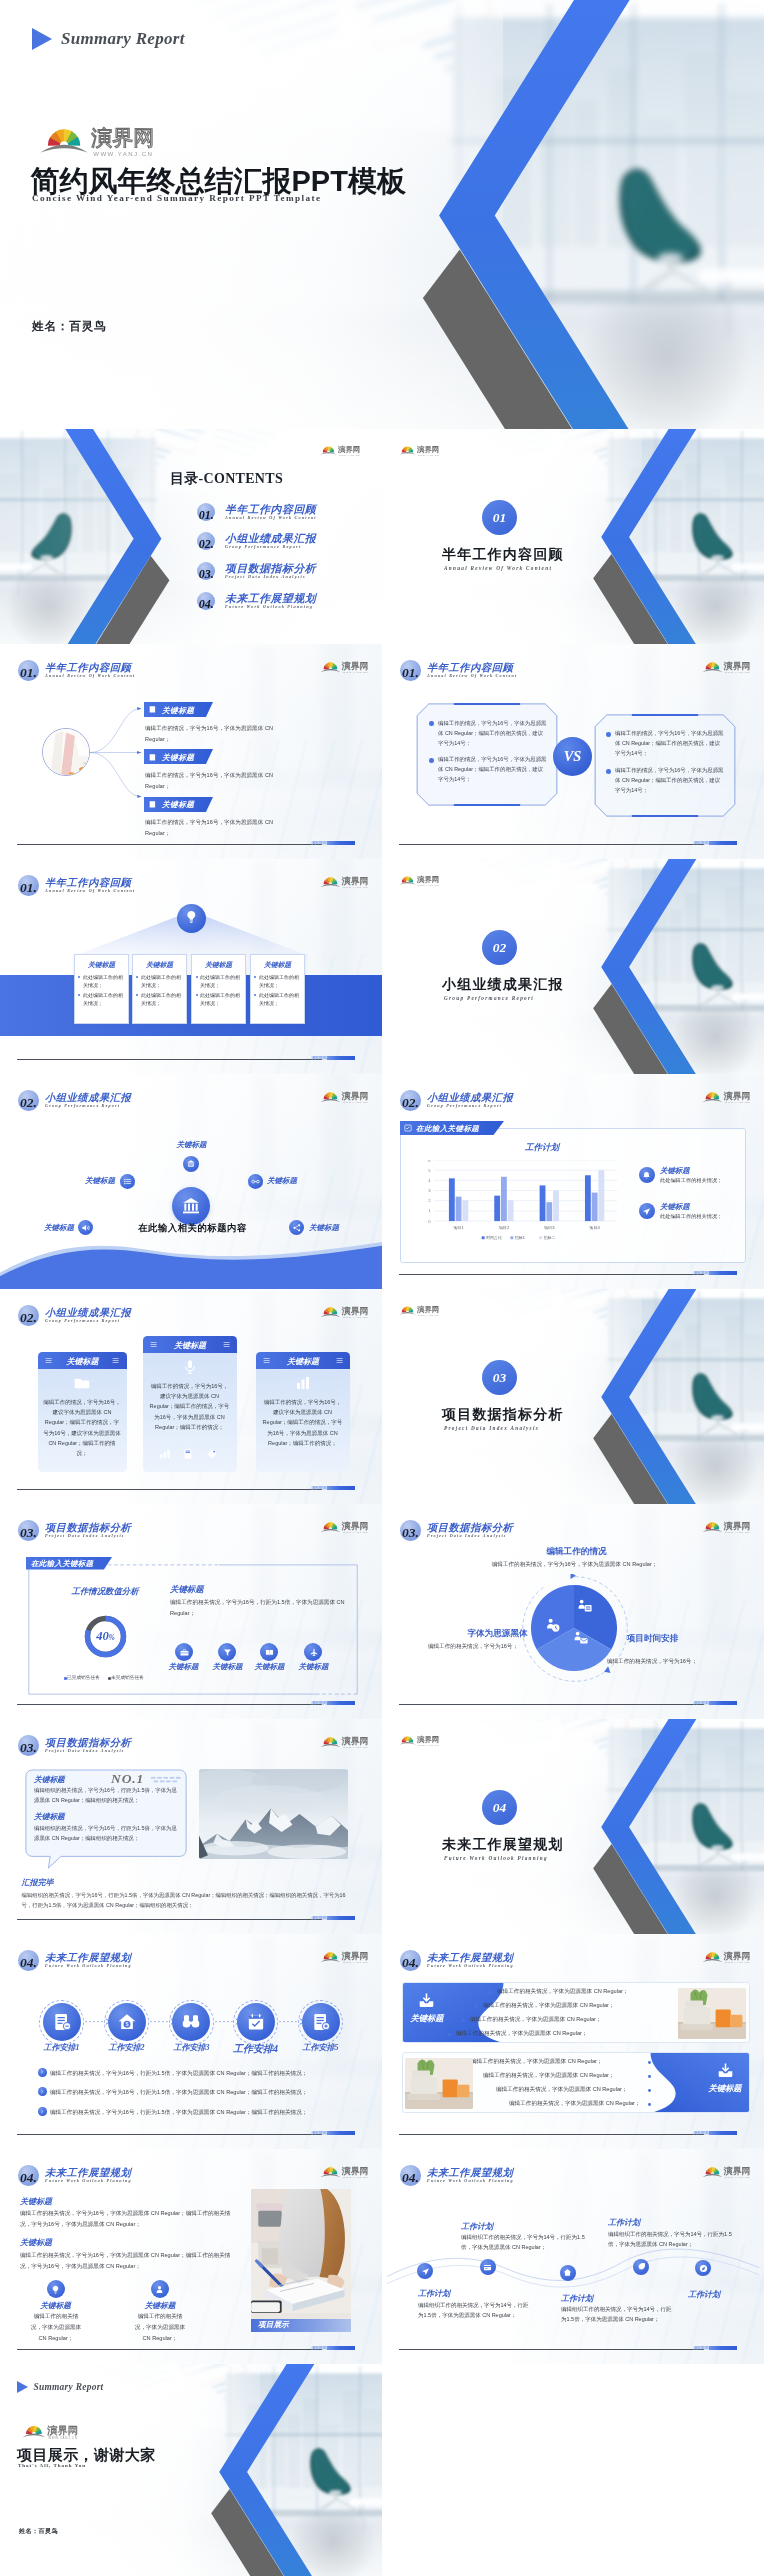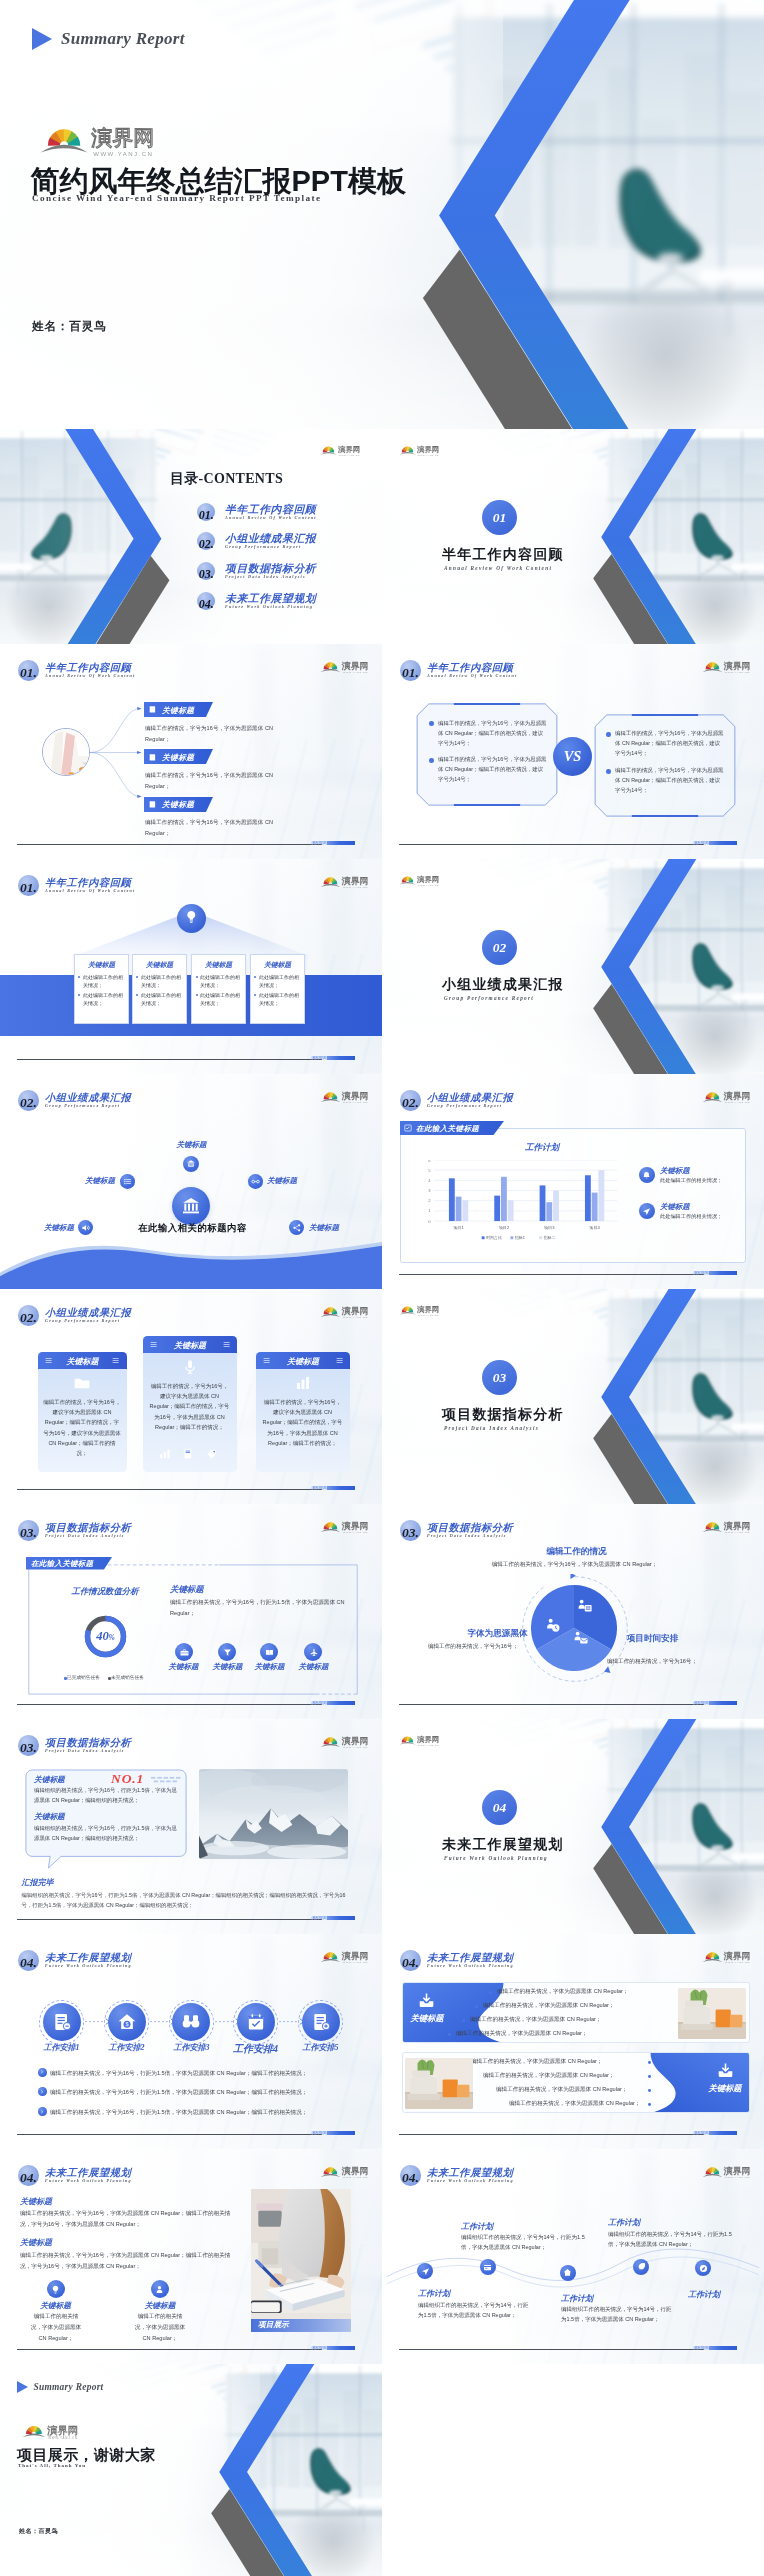--- a/index.html
+++ b/index.html
@@ -1182,21 +1182,21 @@
 <text x="72" y="37" font-family="Liberation Sans,sans-serif" font-size="30" fill="none" stroke="#6e6e6e" stroke-width="1.6" letter-spacing="0">演界网</text>
 <text x="75" y="52" font-family="Liberation Sans,sans-serif" font-size="8.6" fill="#9a9a9a" letter-spacing="2.1">WWW.YANJ.CN</text>
 </svg>
         </div>
         <div class="sf-line" style="left:17px;width:305px;top:200px;"></div>
 <div class="sf-bar" style="left:327px;top:197px;width:28px;height:4px;"></div>
 <div class="sf-mini" style="left:311px;top:197px;width:16px;">演界网演界网</div>
         <svg class="abs" style="left:25px;top:50px;" width="162" height="101" viewBox="0 0 180 112">
           <path d="M8 1 H172 A7 7 0 0 1 179 8 V90 A7 7 0 0 1 172 97 H40 L26 110 L28 97 H8 A7 7 0 0 1 1 90 V8 A7 7 0 0 1 8 1 Z" fill="rgba(238,245,253,.82)" stroke="#8fa9e4" stroke-width=".9"></path>
         </svg>
-        <div class="abs" style="left:111px;top:52px;font-family:'Liberation Serif',serif;font-weight:bold;font-style:italic;font-size:13.5px;color:#ef4444;letter-spacing:0.9px;">NO.1</div>
+        <div class="abs" style="left:111px;top:52px;font-family:'Liberation Serif',serif;font-weight:bold;font-style:italic;font-size:13.5px;color:#737373;letter-spacing:0.9px;">NO.1</div>
         <svg class="abs" style="left:151px;top:57px;" width="34" height="7.2" viewBox="0 0 38 8">
           <g fill="#b9cbef">
             <rect x="0" y="1" width="5" height="2"></rect>
             <rect x="7" y="1" width="5" height="2"></rect>
             <rect x="14" y="1" width="5" height="2"></rect>
             <rect x="21" y="1" width="5" height="2"></rect>
             <rect x="28" y="1" width="5" height="2"></rect>
             <rect x="3" y="5" width="5" height="2"></rect>
             <rect x="10" y="5" width="5" height="2"></rect>
             <rect x="17" y="5" width="5" height="2"></rect>

